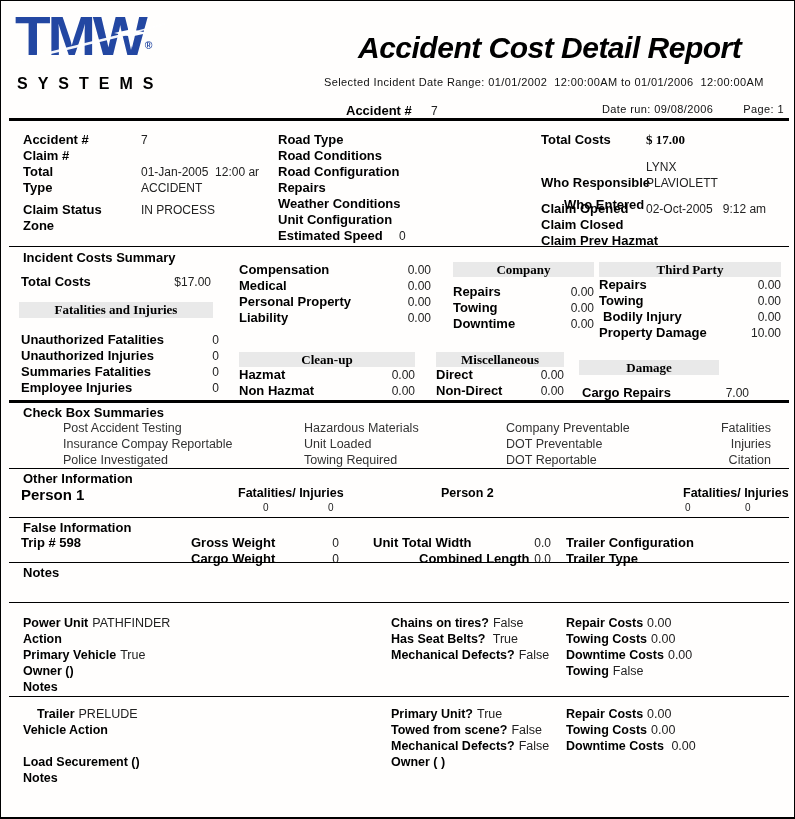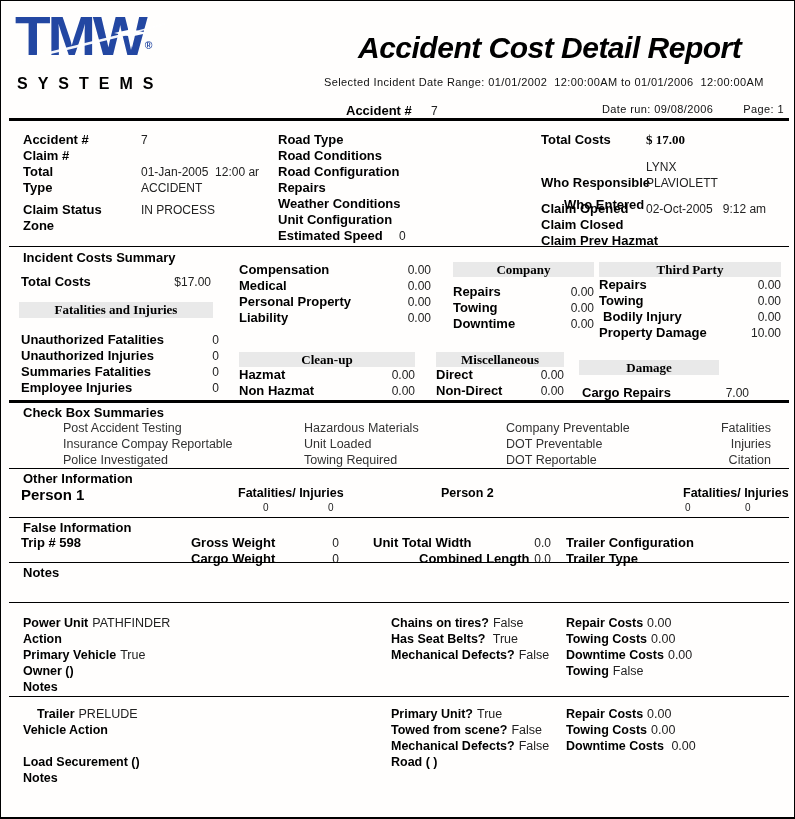--- a/index.html
+++ b/index.html
@@ -274,20 +274,20 @@
 
   <div class="abs" style="left:0;top:699px;right:0;height:88px;">
     <div class="abs" style="left:36px;top:4px;"><span class="bsans">Trailer</span><span class="sval2">PRELUDE</span></div>
     <div class="abs" style="left:22px;top:20px;"><span class="bsans">Vehicle Action</span></div>
     <div class="abs" style="left:22px;top:52px;"><span class="bsans">Load Securement ()</span></div>
     <div class="abs" style="left:22px;top:68px;"><span class="bsans">Notes</span></div>
 
     <div class="abs" style="left:390px;top:4px;"><span class="bsans">Primary Unit?</span><span class="sval2">True</span></div>
     <div class="abs" style="left:390px;top:20px;"><span class="bsans">Towed from scene?</span><span class="sval2">False</span></div>
     <div class="abs" style="left:390px;top:36px;"><span class="bsans">Mechanical Defects?</span><span class="sval2">False</span></div>
-    <div class="abs" style="left:390px;top:52px;"><span class="bsans">Road ( )</span></div>
+    <div class="abs" style="left:390px;top:52px;"><span class="bsans">Owner ( )</span></div>
 
     <div class="abs" style="left:565px;top:4px;"><span class="bsans">Repair Costs</span><span class="sval2">0.00</span></div>
     <div class="abs" style="left:565px;top:20px;"><span class="bsans">Towing Costs</span><span class="sval2">0.00</span></div>
     <div class="abs" style="left:565px;top:36px;"><span class="bsans">Downtime Costs</span><span class="sval2"> 0.00</span></div>
   </div>
 
 </div>
 
 </body></html>

